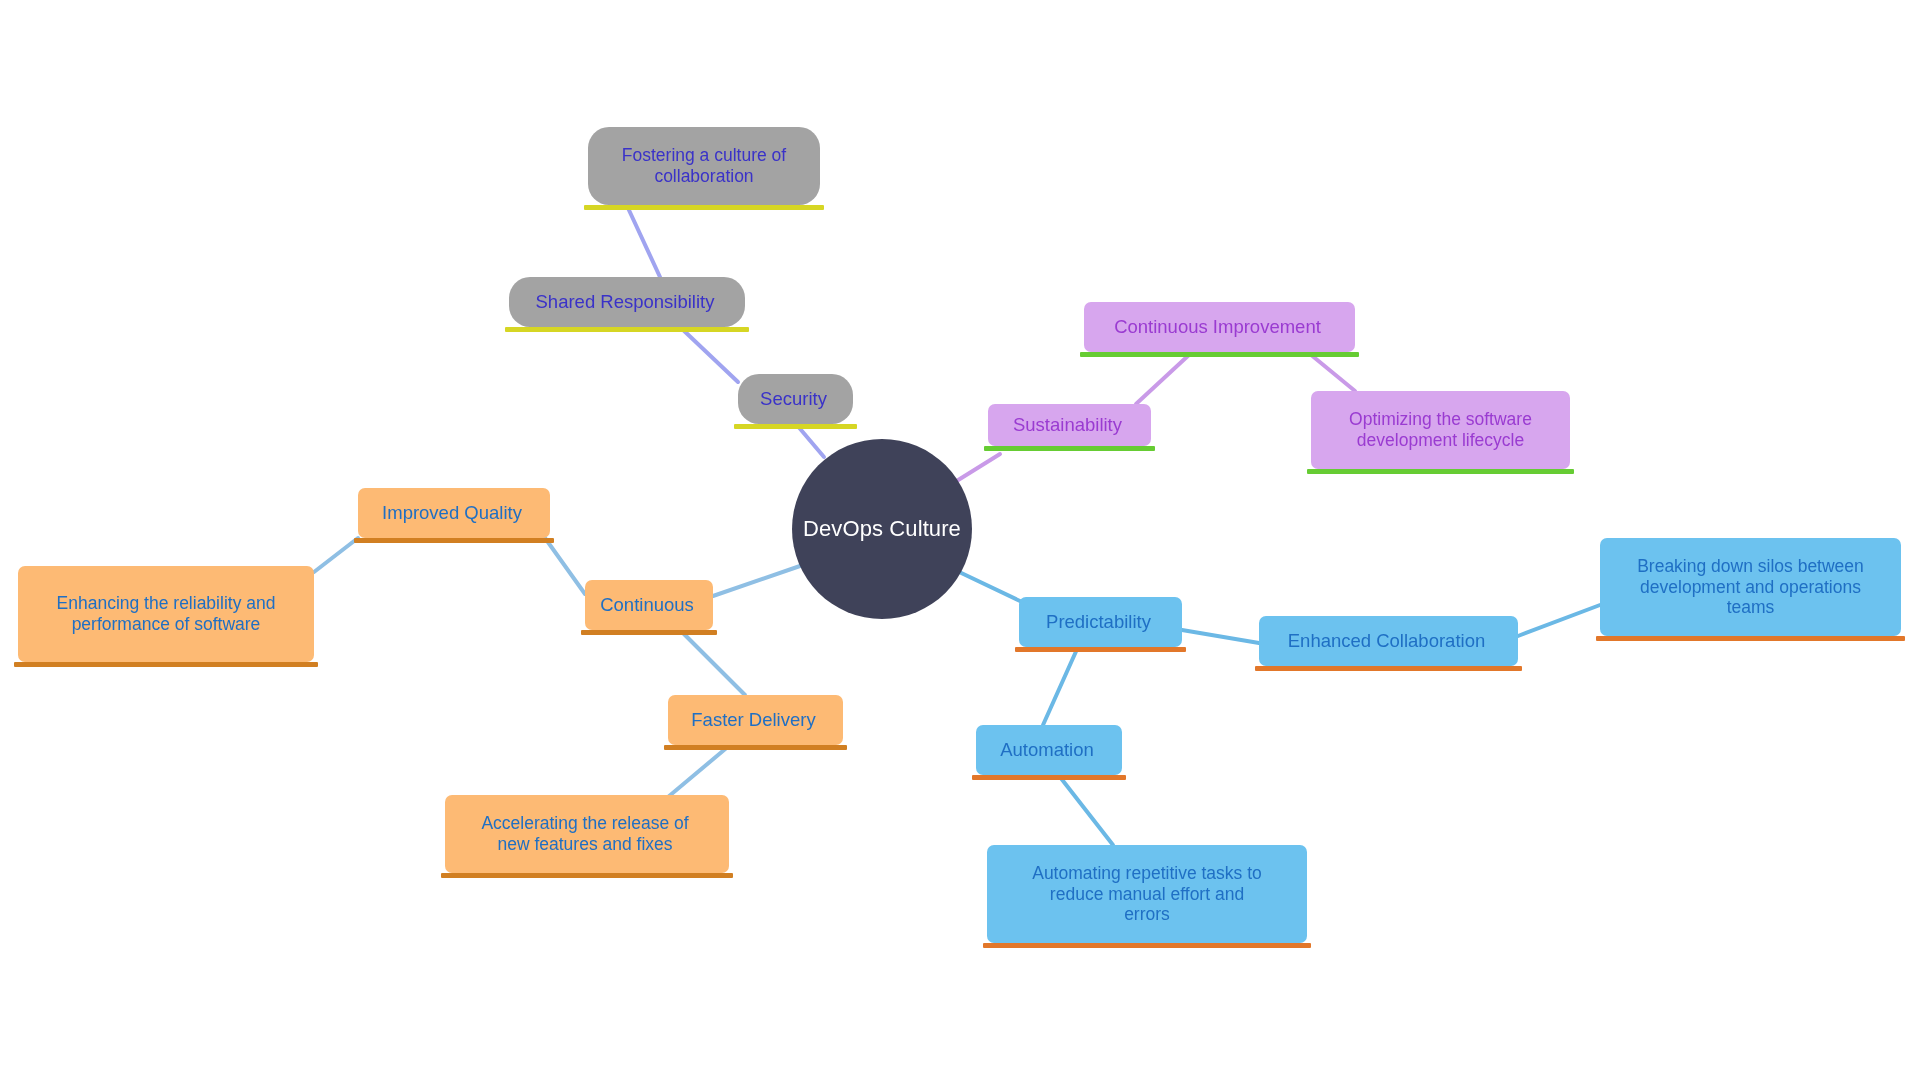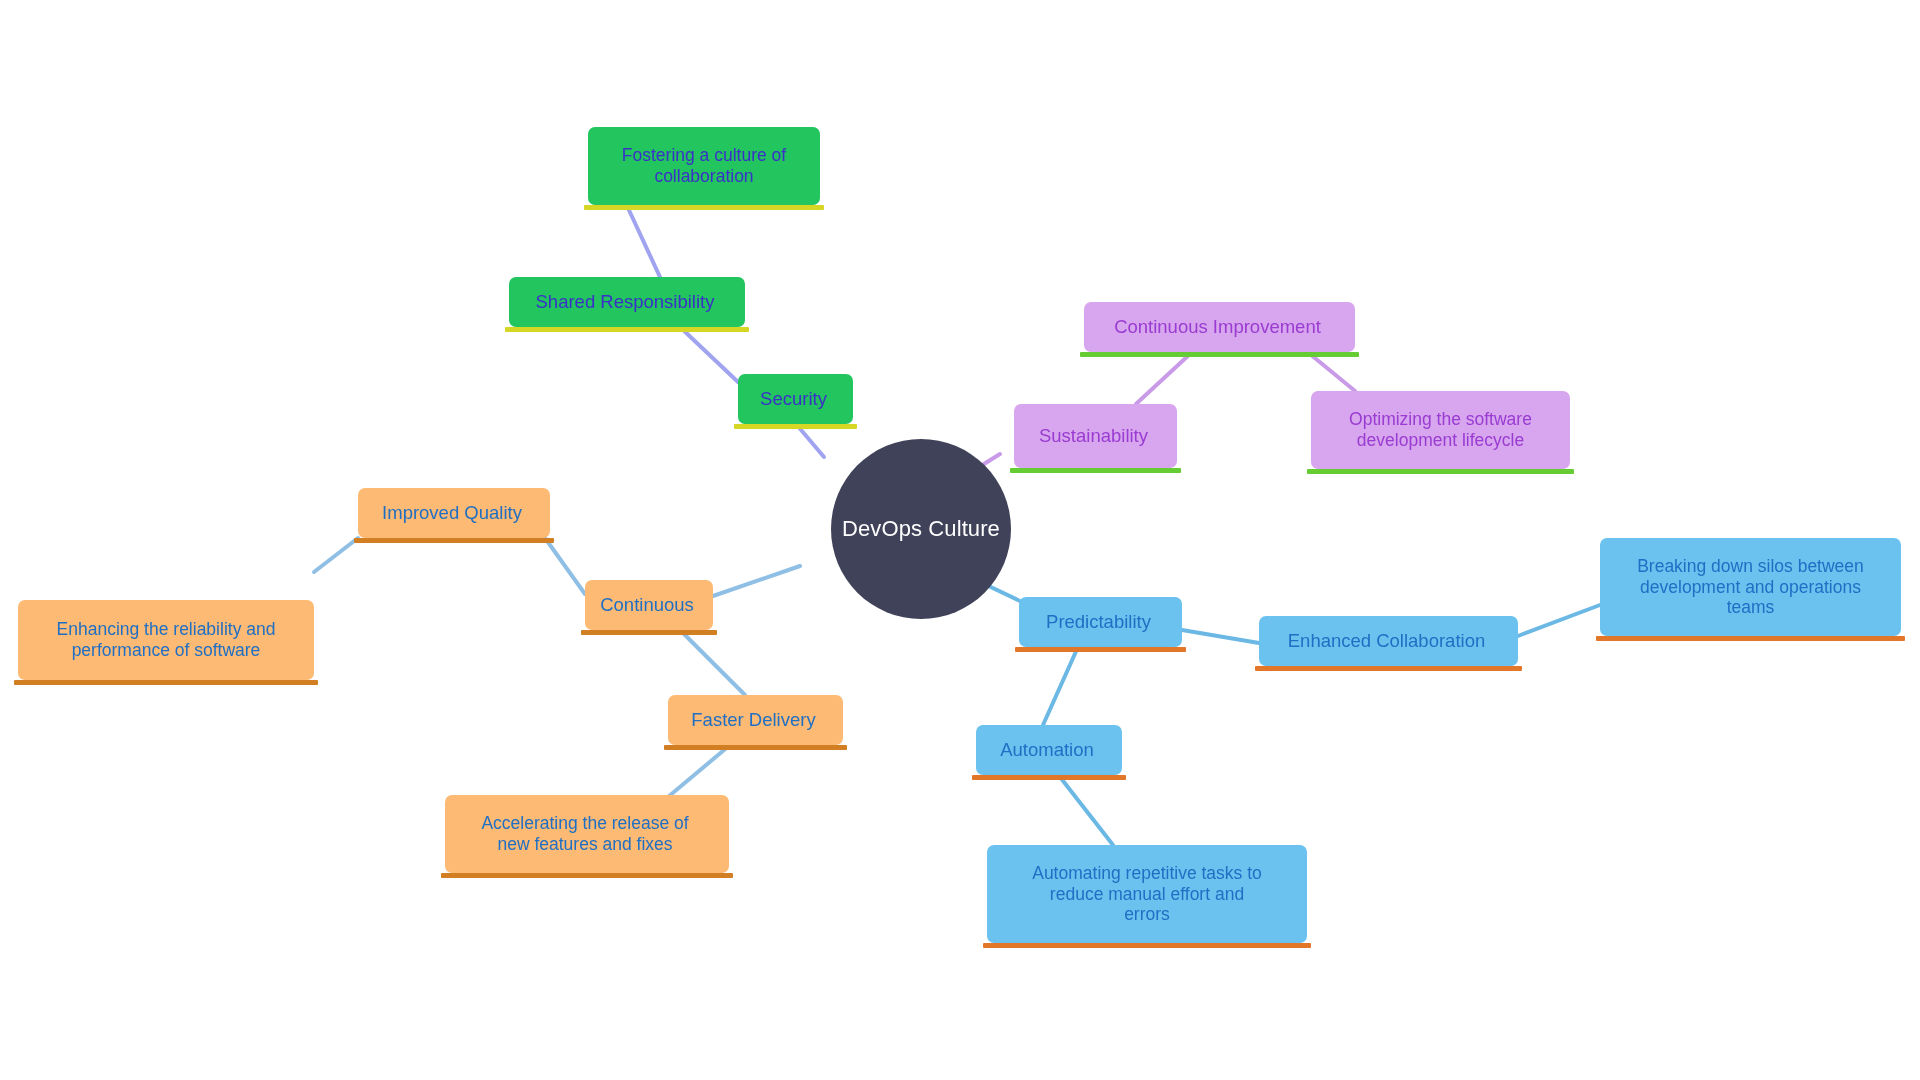--- a/index.html
+++ b/index.html
@@ -67,21 +67,21 @@
     z-index: 4;
   }
 
   
   .t-blue        { background:#fdba74; color:#1F6FC4;justify-content:flex-end; }
   .t-blue::after { background:#D17F22; }
 
   .t-bluebright        { background:#6CC2EF; color:#1F6FC4; }
   .t-bluebright::after { background:#E2772A; }
 
-  .t-periwinkle        { background:#22c55e; color:#3A32C8; }
+  .t-periwinkle        { background:#a3a3a3; color:#3A32C8;border-radius:21px; }
   .t-periwinkle::after { background:#D6D624; }
 
   .t-violet        { background:#D7A6EE; color:#9A3BD1; }
   .t-violet::after { background:#66CC33; }
 
   .fs-17 { font-size: 17.5px; }
   .fs-18 { font-size: 18.5px; padding-left: 8px; }
 </style>
 </head>
 <body>
@@ -114,31 +114,31 @@
       </div>
       <div class="node t-periwinkle fs-18" style="left: 509px; top: 277px; width: 236px; height: 50px;">
         <span class="label">Shared Responsibility</span>
       </div>
       <div class="node t-periwinkle fs-18" style="left: 738px; top: 374px; width: 115px; height: 50px;">
         <span class="label">Security</span>
       </div>
       <div class="node t-violet fs-18" style="left: 1084px; top: 302px; width: 271px; height: 50px;">
         <span class="label">Continuous Improvement</span>
       </div>
-      <div class="node t-violet fs-18" style="left: 988px; top: 404px; width: 163px; height: 64px; margin-left: 26px;">
+      <div class="node t-violet fs-18" style="left: 988px; top: 404px; width: 163px; height: 42px;">
         <span class="label">Sustainability</span>
       </div>
       <div class="node t-violet fs-17" style="left: 1311px; top: 391px; width: 259px; height: 78px;">
         <span class="label">Optimizing the software
 development lifecycle</span>
       </div>
       <div class="node t-blue fs-18" style="left: 358px; top: 488px; width: 192px; height: 50px;">
         <span class="label">Improved Quality</span>
       </div>
-      <div class="node t-blue fs-17" style="left: 18px; top: 600px; width: 296px; height: 80px;">
+      <div class="node t-blue fs-17" style="left: 18px; top: 566px; width: 296px; height: 96px;">
         <span class="label">Enhancing the reliability and
 performance of software</span>
       </div>
       <div class="node t-blue fs-18" style="left: 585px; top: 580px; width: 128px; height: 50px;">
         <span class="label">Continuous</span>
       </div>
       <div class="node t-blue fs-18" style="left: 668px; top: 695px; width: 175px; height: 50px;">
         <span class="label">Faster Delivery</span>
       </div>
       <div class="node t-blue fs-17" style="left: 445px; top: 795px; width: 284px; height: 78px; padding-left: 8px;">
@@ -159,17 +159,17 @@
       <div class="node t-bluebright fs-18" style="left: 976px; top: 725px; width: 146px; height: 50px;">
         <span class="label">Automation</span>
       </div>
       <div class="node t-bluebright fs-17" style="left: 987px; top: 845px; width: 320px; height: 98px;">
         <span class="label">Automating repetitive tasks to
 reduce manual effort and
 errors</span>
       </div>
     </div>
 
-  <div class="root" style="left: 831px; top: 439px; width: 180px; height: 180px; background: rgb(63, 66, 89); color: rgb(255, 255, 255);">
+  <div class="root" style="left: 792px; top: 439px; width: 180px; height: 180px; background: rgb(63, 66, 89); color: rgb(255, 255, 255);">
     <span class="root-label">DevOps Culture</span>
   </div>
 
 </div>
 
 </body></html>

